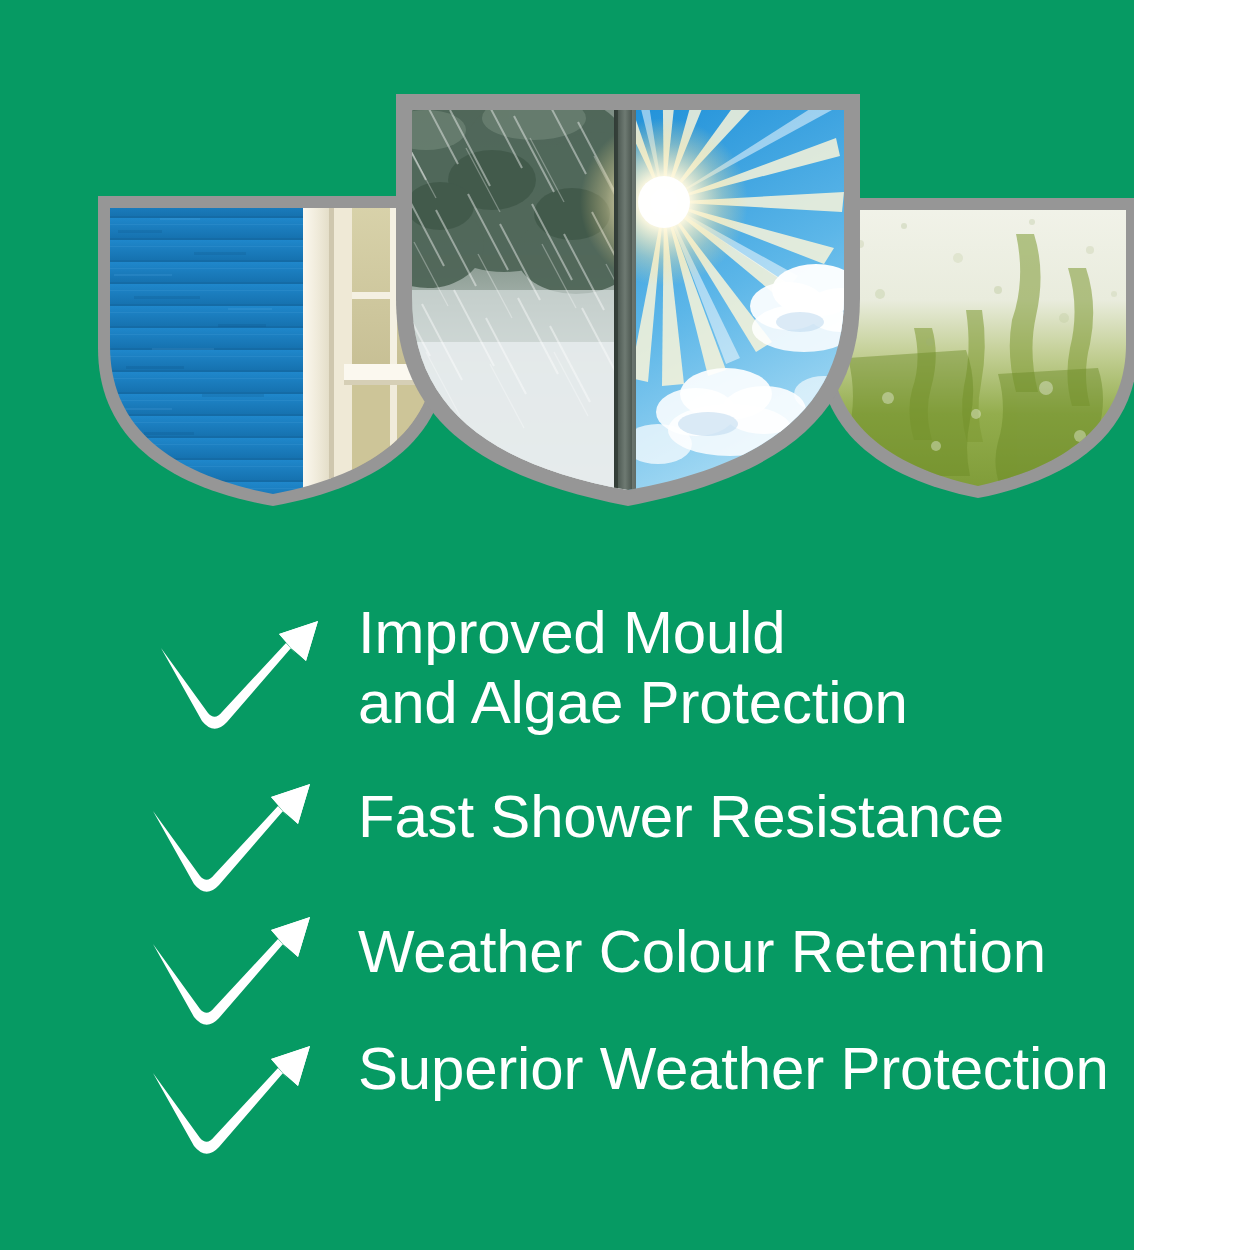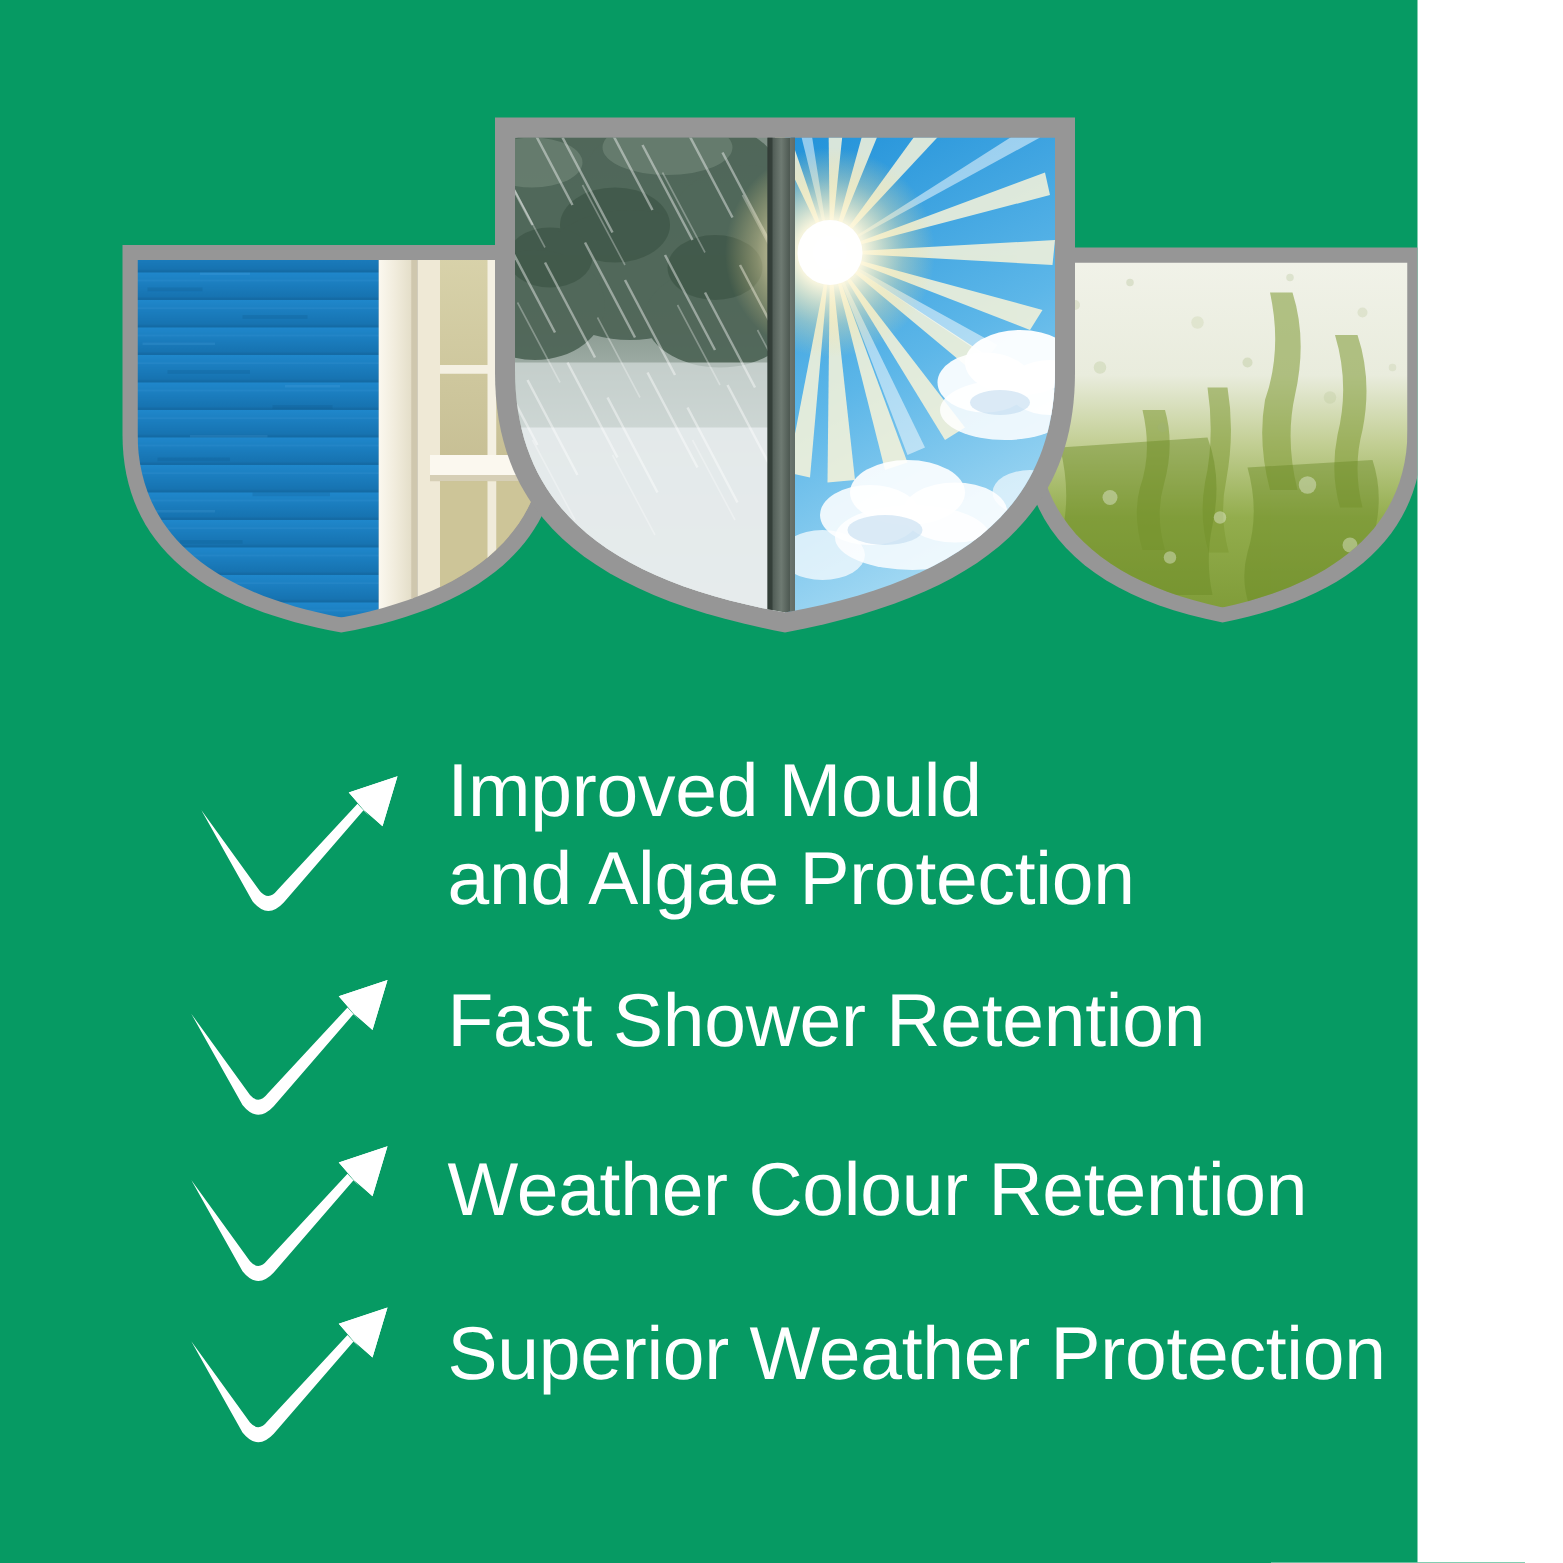--- a/index.html
+++ b/index.html
@@ -71,21 +71,21 @@
   .b0 .benefit-check { left: 158px; top: 22px; }
   .b0 .benefit-text  { top: 8px; font-size: 60px; }
 
   .b1 .benefit-check { left: 150px; top: 185px; }
   .b1 .benefit-text  { top: 192px; font-size: 60px; }
 
   .b2 .benefit-check { left: 150px; top: 318px; }
   .b2 .benefit-text  { top: 327px; font-size: 60px; }
 
   .b3 .benefit-check { left: 150px; top: 447px; }
-  .b3 .benefit-text  { top: 458px; font-size: 60px; }
+  .b3 .benefit-text  { top: 444px; font-size: 60px; }
 </style>
 </head>
 <body>
 
 <div id="poster">
 
   <div class="shield-row">
 
     <div class="shield" style="left:98px; top:196px;">
       <svg width="350" height="310" viewBox="0 0 350 310" aria-hidden="true">
@@ -367,21 +367,21 @@
 and Algae Protection</div>
     </div>
 
     <div class="benefit b1">
       <span class="benefit-check">
         <svg viewBox="0 0 170 120" width="170" height="120" aria-hidden="true">
           <path fill="#ffffff" d="M3 36 L50 101 Q57 109 64 100 L128 31 L138 42 L121 22 L160 9 L148 49 L133 36 L69 110 Q56 124 44 109 Z"></path>
           <path fill="#ffffff" d="M121 22 L160 9 L148 49 L132 34 Z"></path>
         </svg>
       </span>
-      <div class="benefit-text">Fast Shower Retention</div>
+      <div class="benefit-text">Fast Shower Resistance</div>
     </div>
 
     <div class="benefit b2">
       <span class="benefit-check">
         <svg viewBox="0 0 170 120" width="170" height="120" aria-hidden="true">
           <path fill="#ffffff" d="M3 36 L50 101 Q57 109 64 100 L128 31 L138 42 L121 22 L160 9 L148 49 L133 36 L69 110 Q56 124 44 109 Z"></path>
           <path fill="#ffffff" d="M121 22 L160 9 L148 49 L132 34 Z"></path>
         </svg>
       </span>
       <div class="benefit-text">Weather Colour Retention</div>

